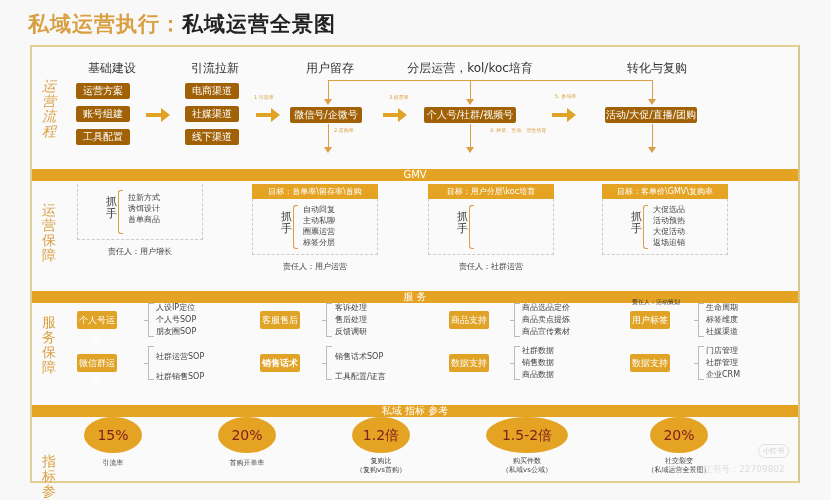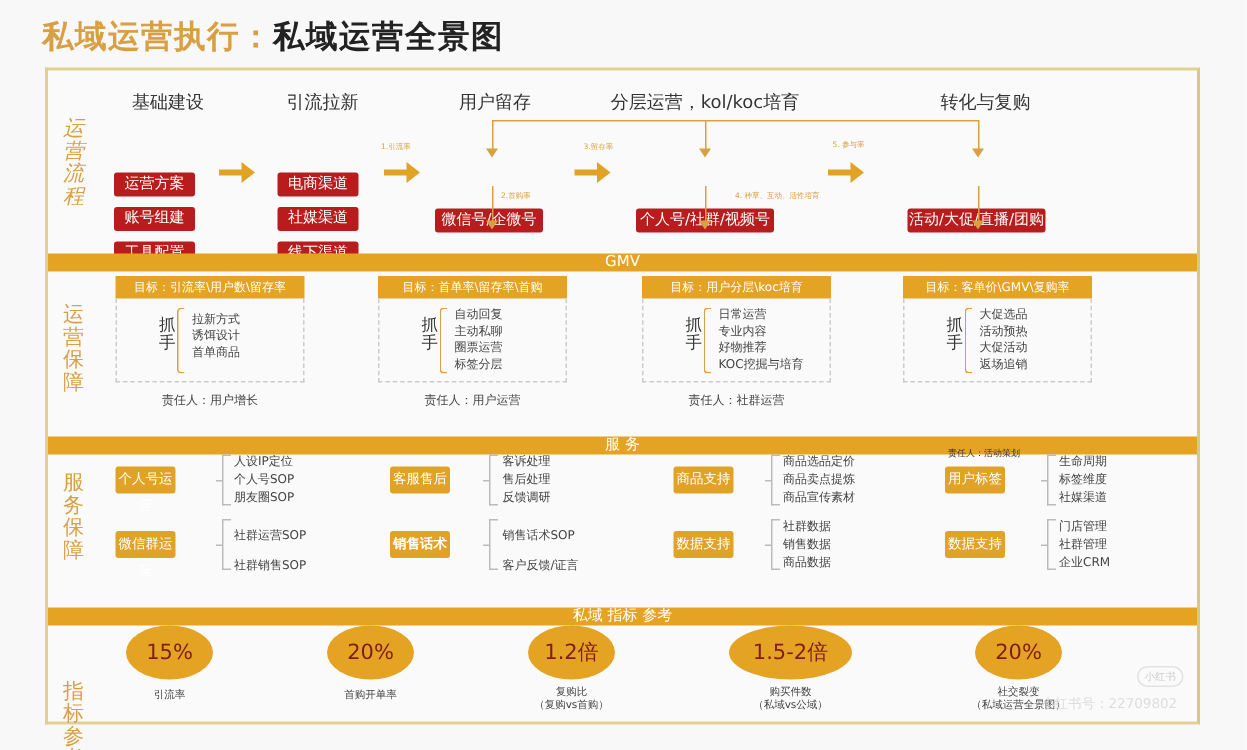--- a/index.html
+++ b/index.html
@@ -3,21 +3,21 @@
 <meta charset="utf-8">
 <style>
   * { box-sizing: border-box; margin: 0; padding: 0; }
   body { width: 831px; height: 500px; background: #f8f8f8; font-family: "DejaVu Sans", sans-serif; position: relative; overflow: hidden; color: #333; }
   .title { position: absolute; left: 28px; top: 10px; font-size: 21px; font-weight: bold; letter-spacing: 1px; }
   .title .t1 { color: #d9a043; }
   .title .t2 { color: #222; }
   .frame { position: absolute; left: 30px; top: 45px; width: 770px; height: 438px; border: 2px solid #e4cf93; border-right-color: #d9c78a; background: #fafafa; }
   .vlabel { position: absolute; width: 18px; font-size: 14px; line-height: 15px; color: #d9a043; text-align: center; }
   .colhead { position: absolute; font-size: 12px; color: #333; text-align: center; white-space: nowrap; }
-  .obox { position: absolute; background: #b91c1c; color: #fff; font-size: 10px; text-align: center; border-radius: 2px; line-height: 16px; height: 16px; white-space: nowrap; margin-top: 32px; }
+  .obox { position: absolute; background: #a16207; color: #fff; font-size: 10px; text-align: center; border-radius: 2px; line-height: 16px; height: 16px; white-space: nowrap; }
   .arrow { position: absolute; height: 4px; background: #e0a326; }
   .arrow::after { content: ""; position: absolute; right: -8px; top: -5px; border-left: 9px solid #e0a326; border-top: 7px solid transparent; border-bottom: 7px solid transparent; }
   .tiny { position: absolute; font-size: 5px; color: #d9a043; white-space: nowrap; }
   .vline { position: absolute; width: 1px; background: #d9a043; }
   .hline { position: absolute; height: 1px; background: #d9a043; }
   .darr { position: absolute; width: 0; height: 0; border-top: 6px solid #d9a043; border-left: 4px solid transparent; border-right: 4px solid transparent; }
   .band { position: absolute; left: 0; width: 766px; height: 12px; background: #e5a323; color: #fff; font-size: 10px; text-align: center; line-height: 12px; margin-top: 12px; }
   .goal { position: absolute; width: 126px; height: 82px; }
   .goal .gh { background: #e5a323; color: #fff; font-size: 8px; text-align: center; height: 15px; line-height: 15px; white-space: nowrap; }
   .goal .gb { border: 1px dashed #ccc; border-top: none; height: 56px; position: relative; }
@@ -90,21 +90,20 @@
   <div class="darr" style="left:434px;top:100px;"></div>
   <div class="tiny" style="left:458px;top:80px;">4. 种草、互动、活性培育</div>
   <div class="vline" style="left:620px;top:77px;height:24px;"></div>
   <div class="darr" style="left:616px;top:100px;"></div>
 
   <div class="band" style="top:110px;">GMV</div>
 
   <div class="vlabel" style="left:8px;top:156px;">运营保障</div>
 
   <div class="goal" style="left:45px;top:137px;">
-    <div class="gh">目标：引流率\用户数\留存率</div>
     <div class="gb">
       <div class="zh">抓手</div>
       <div class="br"></div>
       <div class="items" style="top:8px;">
         <div>拉新方式</div>
         <div>诱饵设计</div>
         <div>首单商品</div>
       </div>
     </div>
     <div class="owner">责任人：用户增长</div>
@@ -123,26 +122,20 @@
       </div>
     </div>
     <div class="owner">责任人：用户运营</div>
   </div>
 
   <div class="goal" style="left:396px;top:137px;">
     <div class="gh">目标：用户分层\koc培育</div>
     <div class="gb">
       <div class="zh">抓手</div>
       <div class="br"></div>
-      <div class="items">
-        <div>日常运营</div>
-        <div>专业内容</div>
-        <div>好物推荐</div>
-        <div>KOC挖掘与培育</div>
-      </div>
     </div>
     <div class="owner">责任人：社群运营</div>
   </div>
 
   <div class="goal" style="left:570px;top:137px;">
     <div class="gh">目标：客单价\GMV\复购率</div>
     <div class="gb">
       <div class="zh">抓手</div>
       <div class="br"></div>
       <div class="items">
@@ -195,21 +188,21 @@
   <div class="svc-br" style="left:116px;top:299px;height:34px;"></div>
   <div class="svc-items" style="left:124px;top:300px;line-height:20px;">
     <div>社群运营SOP</div>
       <div>社群销售SOP</div>
   </div>
 
   <div class="svc-btn" style="left:228px;top:307px;font-weight:bold;">销售话术</div>
   <div class="svc-br" style="left:294px;top:299px;height:34px;"></div>
   <div class="svc-items" style="left:303px;top:300px;line-height:20px;">
     <div>销售话术SOP</div>
-      <div>客户反馈/证言</div>
+      <div>工具配置/证言</div>
   </div>
 
   <div class="svc-btn" style="left:417px;top:307px;">数据支持</div>
   <div class="svc-br" style="left:482px;top:299px;height:34px;"></div>
   <div class="svc-items" style="left:490px;top:298px;">
     <div>社群数据</div>
       <div>销售数据</div>
       <div>商品数据</div>
   </div>
 

